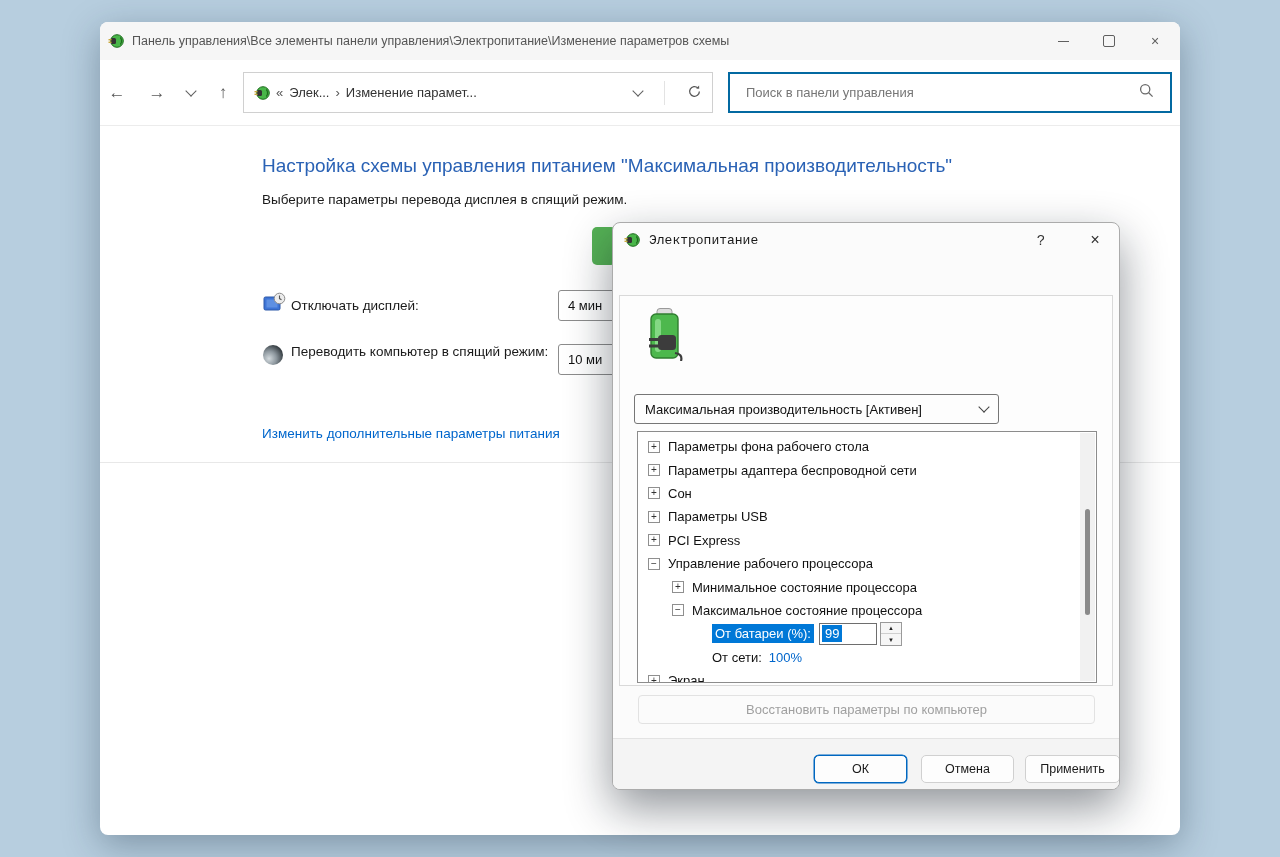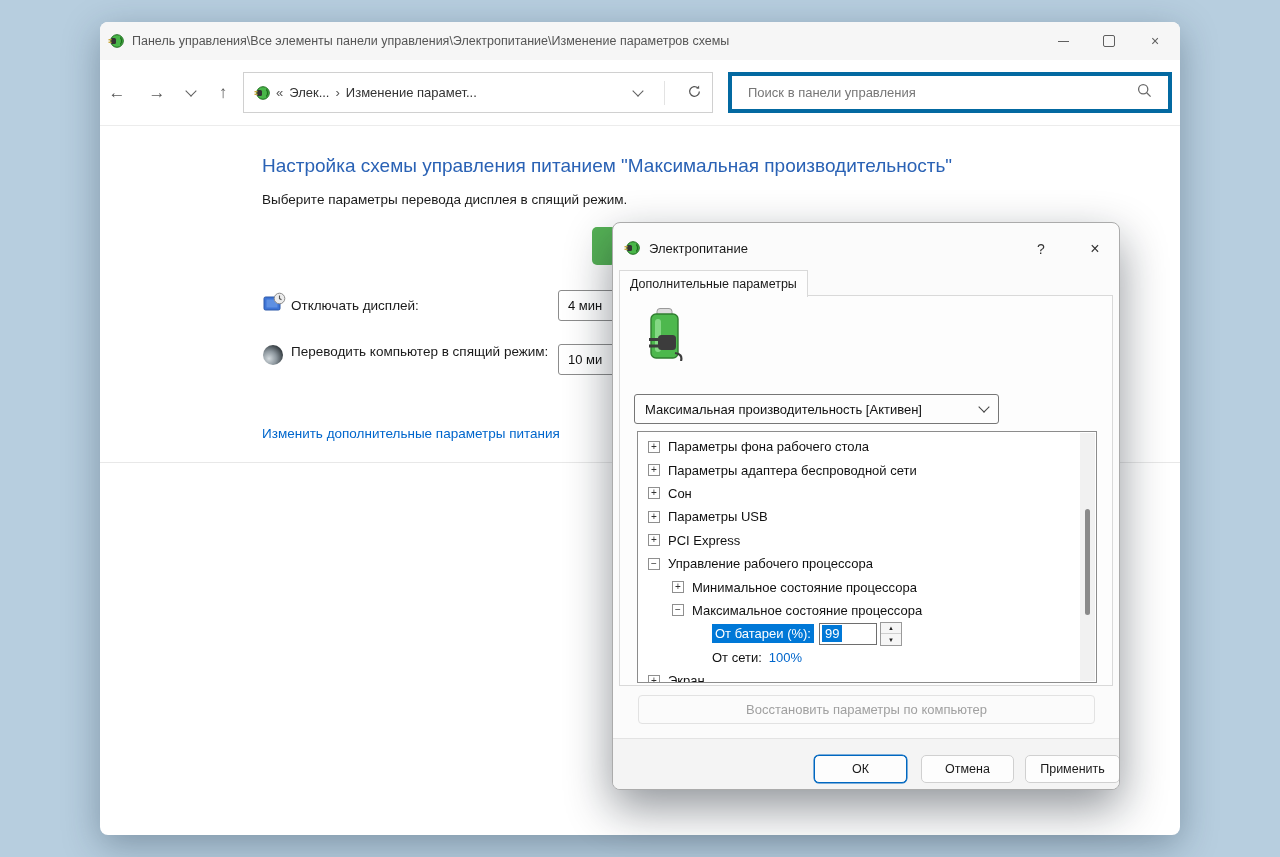--- a/index.html
+++ b/index.html
@@ -20,21 +20,21 @@
   
   .toolbar{position:absolute;left:0;top:38px;right:0;height:65px;background:#fff;border-bottom:1px solid #ececec;}
   .nav-ico{position:absolute;top:0;height:65px;display:flex;align-items:center;justify-content:center;
            width:34px;color:#5a5a5a;font-size:17px;}
   .chev{display:inline-block;width:7px;height:7px;border-right:1.5px solid #5f5f5f;border-bottom:1.5px solid #5f5f5f;transform:rotate(45deg);margin-top:-4px;}
   .addr-box{position:absolute;left:143px;top:12px;width:470px;height:41px;border:1px solid #d0d0d0;background:#fff;
             display:flex;align-items:center;padding:0 10px;box-sizing:border-box;font-size:13px;color:#333;}
   .addr-box .gap{margin:0 6px;color:#555;}
   .addr-right{margin-left:auto;display:flex;align-items:center;gap:22px;}
   .vline{width:1px;height:24px;background:#e3e3e3;}
-  .search-box{position:absolute;left:628px;top:12px;width:444px;height:41px;border:4px solid #0369a1;background:#fff;
+  .search-box{position:absolute;left:628px;top:12px;width:444px;height:41px;border:2px solid #0369a1;background:#fff;
               box-sizing:border-box;display:flex;align-items:center;}
   .search-box input{flex:1;border:none;outline:none;background:transparent;font-family:inherit;font-size:13px;color:#333;padding:0 0 0 16px;}
   .search-box input::placeholder{color:#767676;}
   .mag{margin-right:16px;flex:0 0 auto;}
 
   
   .page-heading{position:absolute;left:162px;top:133px;font-size:19px;color:#2a62b5;white-space:nowrap;}
   .page-sub{position:absolute;left:162px;top:170px;font-size:13.5px;color:#1a1a1a;}
   .row-icon{position:absolute;width:24px;height:24px;}
   .row-label{position:absolute;font-size:13.5px;color:#1a1a1a;}
@@ -42,21 +42,21 @@
       box-sizing:border-box;display:flex;align-items:center;padding-left:9px;font-size:13px;color:#111;}
   .adv-link{position:absolute;left:162px;top:404px;font-size:13.5px;color:#0066cc;cursor:pointer;}
   .content-divider{position:absolute;left:0;top:440px;right:0;height:1px;background:#e8e8e8;}
 
   
   .green-sliver{position:absolute;left:592px;top:227px;width:24px;height:38px;background:#55b155;border-radius:5px;z-index:2;}
 
   
   .dialog{position:absolute;left:612px;top:222px;width:508px;height:568px;background:#fbfbfb;border:1px solid #ababab;
           border-radius:8px;box-shadow:0 18px 46px rgba(10,20,30,.45);z-index:3;overflow:hidden;box-sizing:border-box;}
-  .dlg-titlebar{position:absolute;left:0;top:8px;right:0;height:36px;}
+  .dlg-titlebar{position:absolute;left:0;top:0;right:0;height:36px;font-family:Liberation Mono, monospace;}
   .dlg-icon{position:absolute;left:11px;top:9px;width:16px;height:16px;}
   .dlg-title{position:absolute;left:36px;top:10px;font-size:13px;color:#1a1a1a;}
   .dlg-help{position:absolute;left:411px;top:0;width:34px;height:36px;display:flex;align-items:center;justify-content:center;font-size:14px;color:#333;}
   .dlg-close{position:absolute;left:462px;top:0;width:40px;height:36px;display:flex;align-items:center;justify-content:center;font-size:16px;color:#333;}
   .tab{position:absolute;left:6px;top:47px;height:26px;padding:0 10px;background:#fdfdfd;border:1px solid #d9d9d9;border-bottom:none;
        font-size:12.5px;color:#1a1a1a;display:flex;align-items:center;z-index:2;}
   .tab-panel{position:absolute;left:6px;top:72px;width:494px;height:391px;background:#fdfdfd;border:1px solid #d9d9d9;box-sizing:border-box;z-index:1;}
   .battery-ico{position:absolute;left:31px;top:84px;width:42px;height:54px;z-index:2;}
   .dlg-desc{position:absolute;left:88px;top:92px;width:392px;font-size:13px;line-height:1.5;color:#1a1a1a;z-index:2;}
   .scheme-select{position:absolute;left:21px;top:171px;width:365px;height:30px;border:1px solid #767676;border-radius:3px;background:#fdfdfd;
@@ -212,23 +212,20 @@
       </span>
       <span class="dlg-title">Электропитание</span>
       <span class="dlg-help">
           <span>?</span>
         </span>
       <span class="dlg-close">
           <span>×</span>
         </span>
     </div>
 
-    <div class="tab">
-        <span>Дополнительные параметры</span>
-      </div>
     <div class="tab-panel"></div>
 
     <span class="battery-ico">
       <svg width="42" height="54" viewBox="0 0 42 54">
         <rect x="13" y="1.5" width="15" height="9" rx="3" fill="#dcdcdc" stroke="#9a9a9a"></rect>
         <rect x="7" y="7" width="27" height="44" rx="5" fill="#4db84d" stroke="#2f7d2f" stroke-width="1.4"></rect>
         <rect x="11" y="12" width="6" height="33" rx="3" fill="#84d884"></rect>
         <path d="M31 46q8 1 6 8" stroke="#3c3c3c" stroke-width="2.2" fill="none"></path>
         <rect x="14" y="28" width="18" height="15" rx="3.5" fill="#3c3c3c"></rect>
         <rect x="5" y="31" width="9" height="3" fill="#3c3c3c"></rect>

